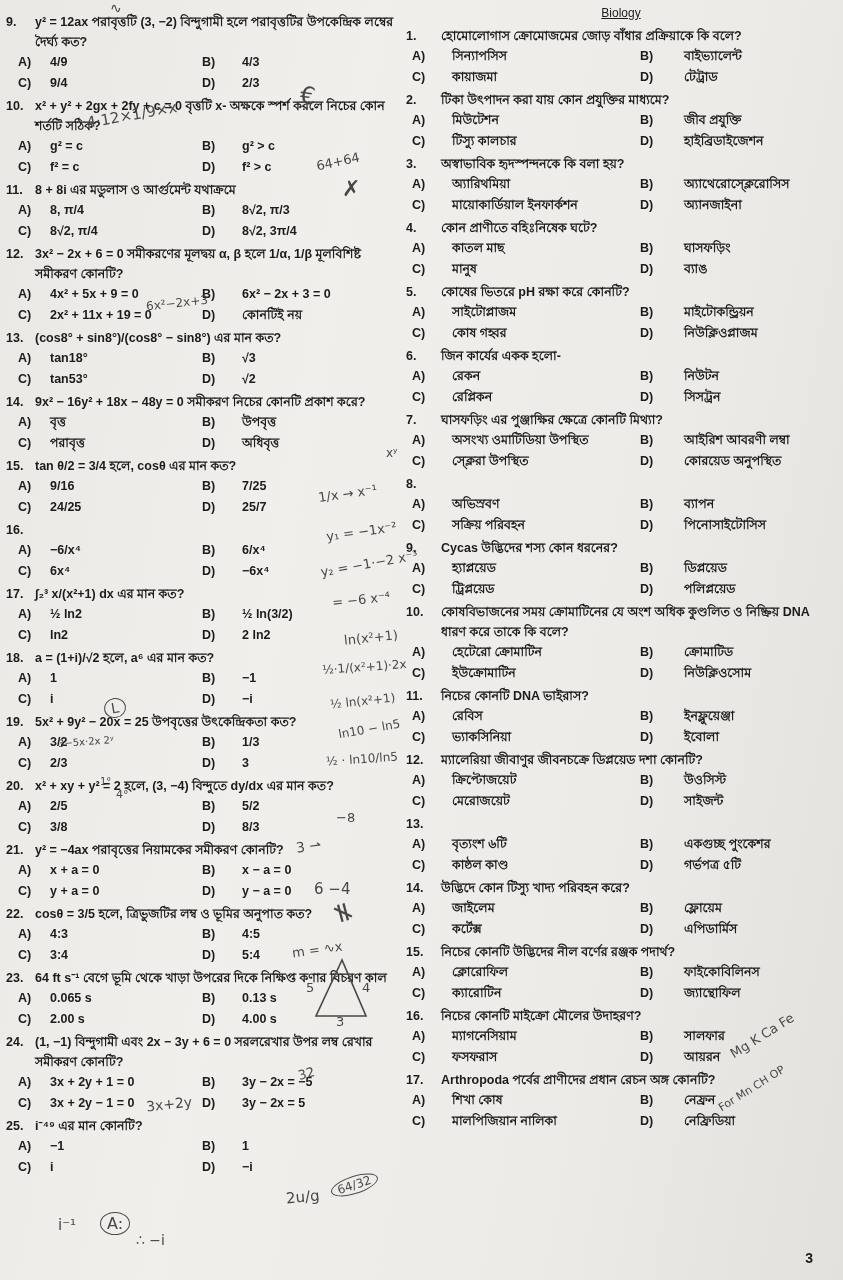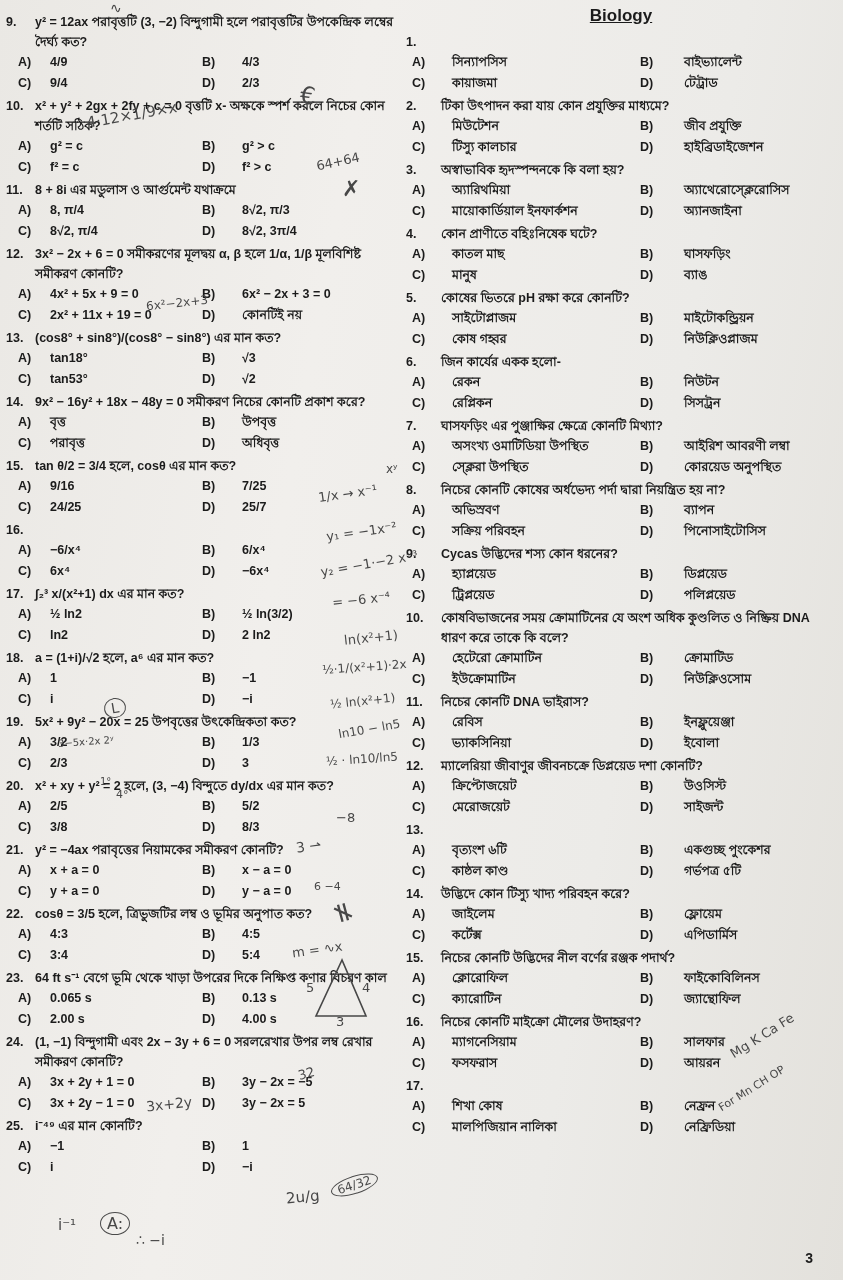--- a/index.html
+++ b/index.html
@@ -2,21 +2,21 @@
 <html><head>
 <meta charset="utf-8">
 <style>
   html,body{margin:0;padding:0;background:#a8a6a2;}
   .page{position:relative;width:843px;height:1280px;margin:0 auto;overflow:hidden;
         background:linear-gradient(100deg,#eae8e4 0%,#f1efec 35%,#ecebe8 70%,#e3e1dc 100%);
         font-family:"Liberation Sans",sans-serif;color:#1b1b1b;}
   .col{position:absolute;top:0;}
   .col-left{left:6px;top:12px;width:396px;}
   .col-right{left:406px;top:4px;width:430px;}
-  .bio-header{font-size:17px;font-weight:bold;text-decoration:underline;text-align:center;margin:2px 0 6px 0;}
+  .bio-header{font-size:12px;font-weight:normal;text-decoration:underline;text-align:center;margin:2px 0 6px 0;}
   .q{display:grid;grid-template-columns:26px 1fr;column-gap:3px;margin-bottom:2px;}
   .col-right .q{grid-template-columns:32px 1fr;}
   .qnum,.qtext{font-size:12.5px;line-height:20px;font-weight:bold;}
   .opts{grid-column:1 / -1;display:grid;grid-template-columns:32px 152px 40px 1fr;padding-left:12px;}
   .col-right .opts{grid-template-columns:40px 188px 44px 1fr;padding-left:6px;}
   .olabel,.otext{font-size:12.5px;line-height:21px;font-weight:bold;}
   .ann{position:absolute;font-family:"DejaVu Sans",sans-serif;color:#474747;white-space:nowrap;z-index:5;}
   .ann.circled{border:1.6px solid #4a4a4a;border-radius:50%;padding:1px 6px;}
   .tri{position:absolute;z-index:5;}
   .tri svg{display:block;}
@@ -264,20 +264,21 @@
           <span class="olabel">D)</span>
           <span class="otext">−i</span>
         </div>
       </div>
     </div>
   <div class="col col-right">
     <h1 class="bio-header">Biology</h1>
     <div id="col-bio">
         <div class="q">
           <span class="qnum">1.</span>
+          <span class="qtext">হোমোলোগাস ক্রোমোজমের জোড় বাঁধার প্রক্রিয়াকে কি বলে?</span>
           <div class="opts">
             <span class="olabel">A)</span>
             <span class="otext">সিন্যাপসিস</span>
             <span class="olabel">B)</span>
             <span class="otext">বাইভ্যালেন্ট</span>
             <span class="olabel">C)</span>
             <span class="otext">কায়াজমা</span>
             <span class="olabel">D)</span>
             <span class="otext">টেট্রাড</span>
           </div>
@@ -361,21 +362,20 @@
             <span class="olabel">B)</span>
             <span class="otext">আইরিশ আবরণী লম্বা</span>
             <span class="olabel">C)</span>
             <span class="otext">স্ক্লেরা উপস্থিত</span>
             <span class="olabel">D)</span>
             <span class="otext">কোরয়েড অনুপস্থিত</span>
           </div>
         </div>
         <div class="q">
           <span class="qnum">8.</span>
-          <span class="qtext">নিচের কোনটি কোষের অর্ধভেদ্য পর্দা দ্বারা নিয়ন্ত্রিত হয় না?</span>
           <div class="opts">
             <span class="olabel">A)</span>
             <span class="otext">অভিস্রবণ</span>
             <span class="olabel">B)</span>
             <span class="otext">ব্যাপন</span>
             <span class="olabel">C)</span>
             <span class="otext">সক্রিয় পরিবহন</span>
             <span class="olabel">D)</span>
             <span class="otext">পিনোসাইটোসিস</span>
           </div>
@@ -486,57 +486,58 @@
             <span class="olabel">B)</span>
             <span class="otext">সালফার</span>
             <span class="olabel">C)</span>
             <span class="otext">ফসফরাস</span>
             <span class="olabel">D)</span>
             <span class="otext">আয়রন</span>
           </div>
         </div>
         <div class="q">
           <span class="qnum">17.</span>
+          <span class="qtext">Arthropoda পর্বের প্রাণীদের প্রধান রেচন অঙ্গ কোনটি?</span>
           <div class="opts">
             <span class="olabel">A)</span>
             <span class="otext">শিখা কোষ</span>
             <span class="olabel">B)</span>
             <span class="otext">নেফ্রন</span>
             <span class="olabel">C)</span>
             <span class="otext">মালপিজিয়ান নালিকা</span>
             <span class="olabel">D)</span>
             <span class="otext">নেফ্রিডিয়া</span>
           </div>
         </div>
       </div>
   </div>
   <div id="annotations">
       <span class="ann" style="left: 110px; top: 0px; font-size: 14px; transform: rotate(0deg);">∿</span>
       <span class="ann" style="left: 86px; top: 106px; font-size: 15px; transform: rotate(-10deg);">4·12×1/9×x</span>
       <span class="ann" style="left: 300px; top: 82px; font-size: 24px; transform: rotate(8deg);">€</span>
       <span class="ann" style="left: 316px; top: 154px; font-size: 13px; transform: rotate(-12deg);">64+64</span>
       <span class="ann" style="left: 342px; top: 176px; font-size: 22px; transform: rotate(0deg);">✗</span>
       <span class="ann" style="left: 146px; top: 296px; font-size: 12px; transform: rotate(-6deg);">6x²−2x+3</span>
-      <span class="ann" style="left: 386px; top: 446px; font-size: 12px; transform: rotate(0deg); margin-top: 16px;">xʸ</span>
+      <span class="ann" style="left: 386px; top: 446px; font-size: 12px; transform: rotate(0deg);">xʸ</span>
       <span class="ann" style="left: 318px; top: 486px; font-size: 13px; transform: rotate(-8deg);">1/x → x⁻¹</span>
       <span class="ann" style="left: 326px; top: 524px; font-size: 13px; transform: rotate(-8deg);">y₁ = −1x⁻²</span>
       <span class="ann" style="left: 320px; top: 556px; font-size: 13px; transform: rotate(-10deg);">y₂ = −1·−2 x⁻³</span>
       <span class="ann" style="left: 332px; top: 592px; font-size: 13px; transform: rotate(-6deg);">= −6 x⁻⁴</span>
       <span class="ann" style="left: 344px; top: 630px; font-size: 13px; transform: rotate(-6deg);">ln(x²+1)</span>
       <span class="ann" style="left: 322px; top: 660px; font-size: 12px; transform: rotate(-4deg);">½·1/(x²+1)·2x</span>
       <span class="ann" style="left: 330px; top: 694px; font-size: 12px; transform: rotate(-6deg);">½ ln(x²+1)</span>
       <span class="ann" style="left: 338px; top: 722px; font-size: 12px; transform: rotate(-10deg);">ln10 − ln5</span>
       <span class="ann" style="left: 326px; top: 752px; font-size: 12px; transform: rotate(-4deg);">½ · ln10/ln5</span>
       <span class="ann circled" style="left: 104px; top: 698px; font-size: 14px; transform: rotate(-10deg);">L</span>
       <span class="ann" style="left: 58px; top: 736px; font-size: 10px; transform: rotate(-4deg);">3−5x·2x 2ʸ</span>
       <span class="ann" style="left: 100px; top: 776px; font-size: 10px; transform: rotate(0deg);">1°</span>
       <span class="ann" style="left: 116px; top: 788px; font-size: 11px; transform: rotate(0deg);">4°</span>
       <span class="ann" style="left: 336px; top: 810px; font-size: 13px; transform: rotate(0deg);">−8</span>
       <span class="ann" style="left: 296px; top: 838px; font-size: 14px; transform: rotate(-8deg);">3 ⇀</span>
-      <span class="ann" style="left: 314px; top: 880px; font-size: 11px; transform: rotate(0deg);">6 −4</span>
+      <span class="ann" style="left: 314px; top: 880px; font-size: 15px; transform: rotate(0deg);">6 −4</span>
       <span class="ann" style="left: 332px; top: 896px; font-size: 28px; transform: rotate(75deg);">≠</span>
       <span class="ann" style="left: 292px; top: 942px; font-size: 13px; transform: rotate(-8deg);">m = ∿x</span>
       <div class="tri" style="left: 312px; top: 958px;">
         <svg width="58" height="62">
           <polygon points="30,2 4,58 54,58" fill="none" stroke="#474747" stroke-width="1.6"></polygon>
         </svg>
         <span class="tl" style="left:-6px;top:22px">5</span>
         <span class="tl" style="left:50px;top:22px">4</span>
         <span class="tl" style="left:24px;top:56px">3</span>
       </div>

